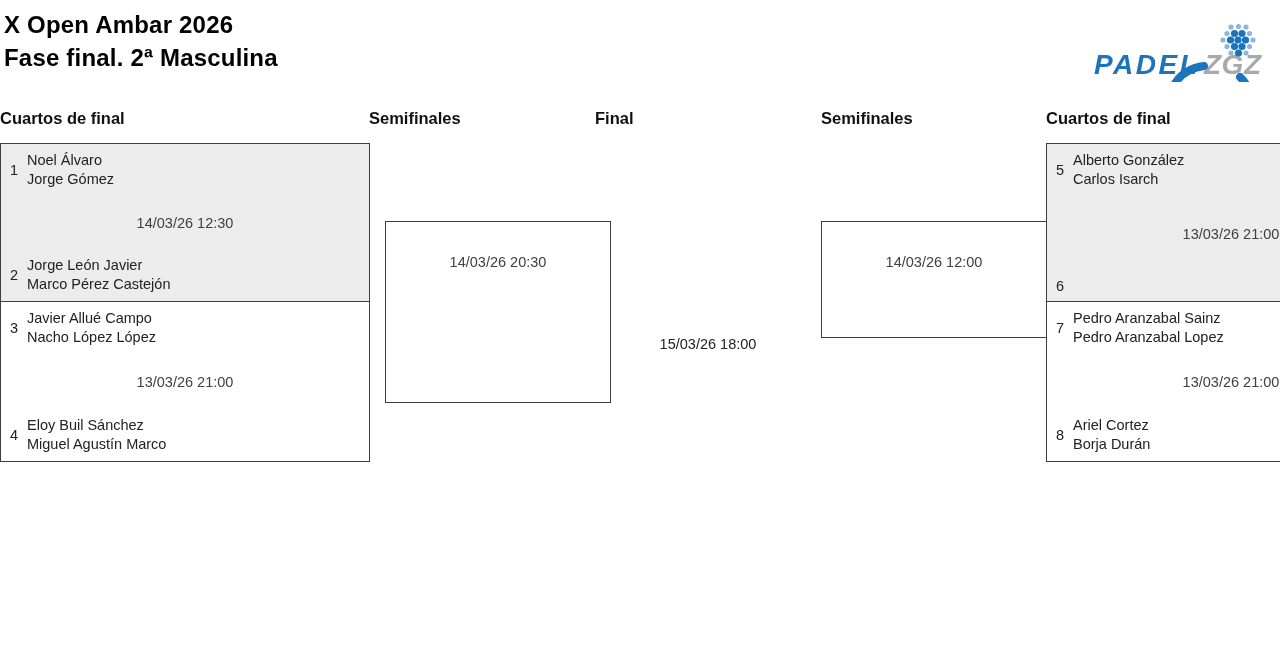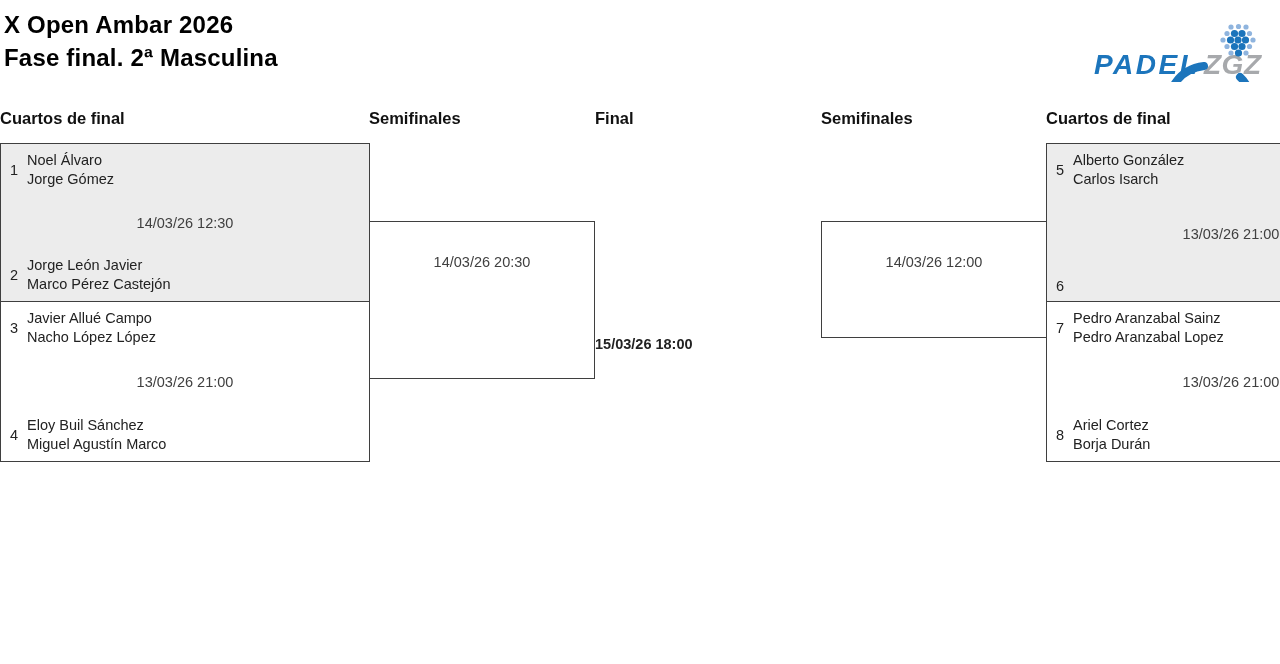--- a/index.html
+++ b/index.html
@@ -79,25 +79,24 @@
     text-align: center;
     font-size: 14.5px;
     color: #404040;
     white-space: nowrap;
   }
   .final-date {
     position: absolute;
     left: 595px;
     top: 336px;
     width: 226px;
-    text-align: left;
+    text-align: center;
     font-size: 14.5px;
     color: #222222;
     white-space: nowrap;
-    font-weight: bold;
   }
 </style>
 </head>
 <body>
 
 <div id="page">
 
   <div class="title-block">
     <div>X Open Ambar 2026</div>
     <div>Fase final. 2ª Masculina</div>
@@ -169,21 +168,21 @@
     <div class="mdate">13/03/26 21:00</div>
     <div class="team">
       <div class="seed">4</div>
       <div class="names">
         <div>Eloy Buil Sánchez</div>
         <div>Miguel Agustín Marco</div>
       </div>
     </div>
   </div>
 
-  <div class="match sf" style="left:369px;top:221px;width:226px;height:158px;">
+  <div class="match sf" style="left:385px;top:221px;width:226px;height:182px;">
     <div class="mdate">14/03/26 20:30</div>
   </div>
 
   <div class="final-date">15/03/26 18:00</div>
 
   <div class="match sf" style="left:821px;top:221px;width:226px;height:117px;">
     <div class="mdate">14/03/26 12:00</div>
   </div>
 
   <div class="match shaded" style="left:1046px;top:143px;width:370px;height:159px;">

